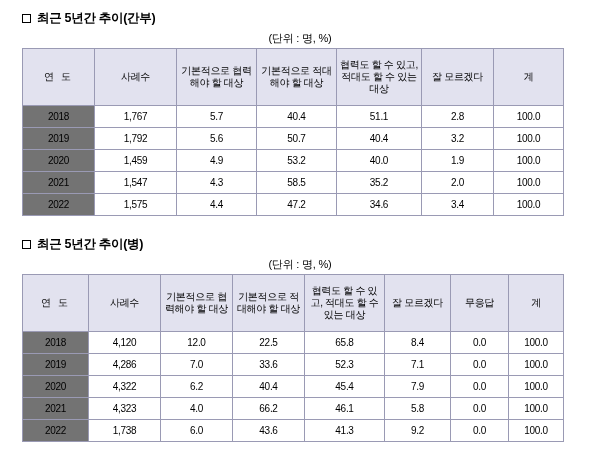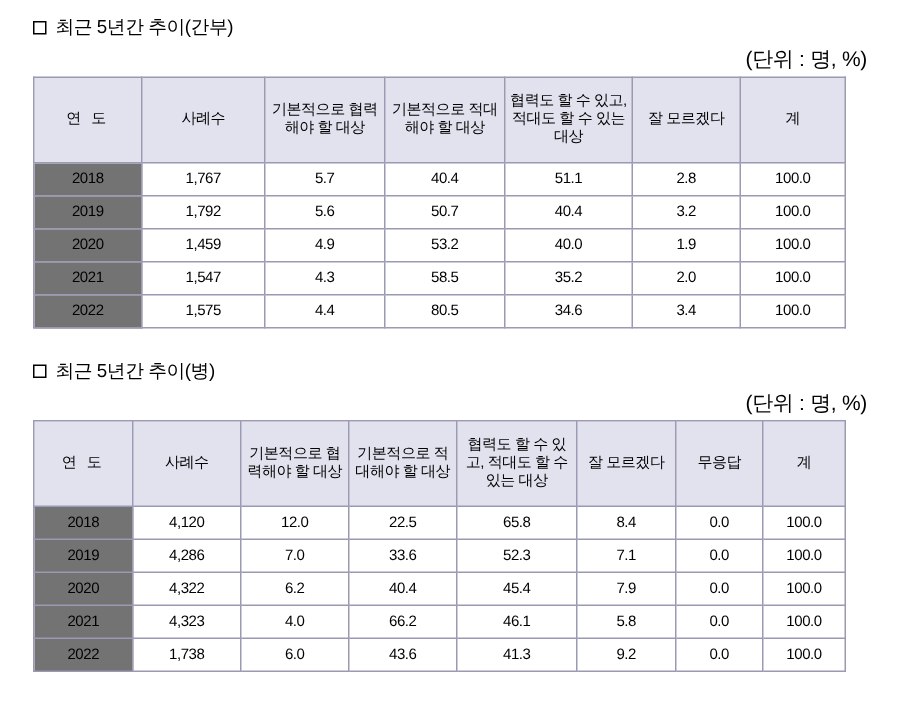--- a/index.html
+++ b/index.html
@@ -35,26 +35,26 @@
   }
   .sq {
     width: 9px;
     height: 9px;
     border: 1.4px solid #000;
     display: inline-block;
     box-sizing: border-box;
   }
   .sec-title {
     font-size: 12.5px;
-    font-weight: normal;
+    font-weight: bold;
     letter-spacing: -0.3px;
   }
   .unit {
-    text-align: right;
-    font-size: 14px;
+    text-align: center;
+    font-size: 11px;
     color: #000;
     margin-bottom: 2px;
     letter-spacing: -0.2px;
   }
   table {
     border-collapse: collapse;
     width: 100%;
     table-layout: fixed;
   }
   table.t1 { width: 541px; }
@@ -149,21 +149,21 @@
           <td>4.3</td>
           <td>58.5</td>
           <td>35.2</td>
           <td>2.0</td>
           <td>100.0</td>
         </tr>
         <tr>
           <td class="yr">2022</td>
           <td>1,575</td>
           <td>4.4</td>
-          <td>80.5</td>
+          <td>47.2</td>
           <td>34.6</td>
           <td>3.4</td>
           <td>100.0</td>
         </tr>
       </tbody>
     </table>
   </div>
 
   <div class="section">
     <div class="sec-head">

